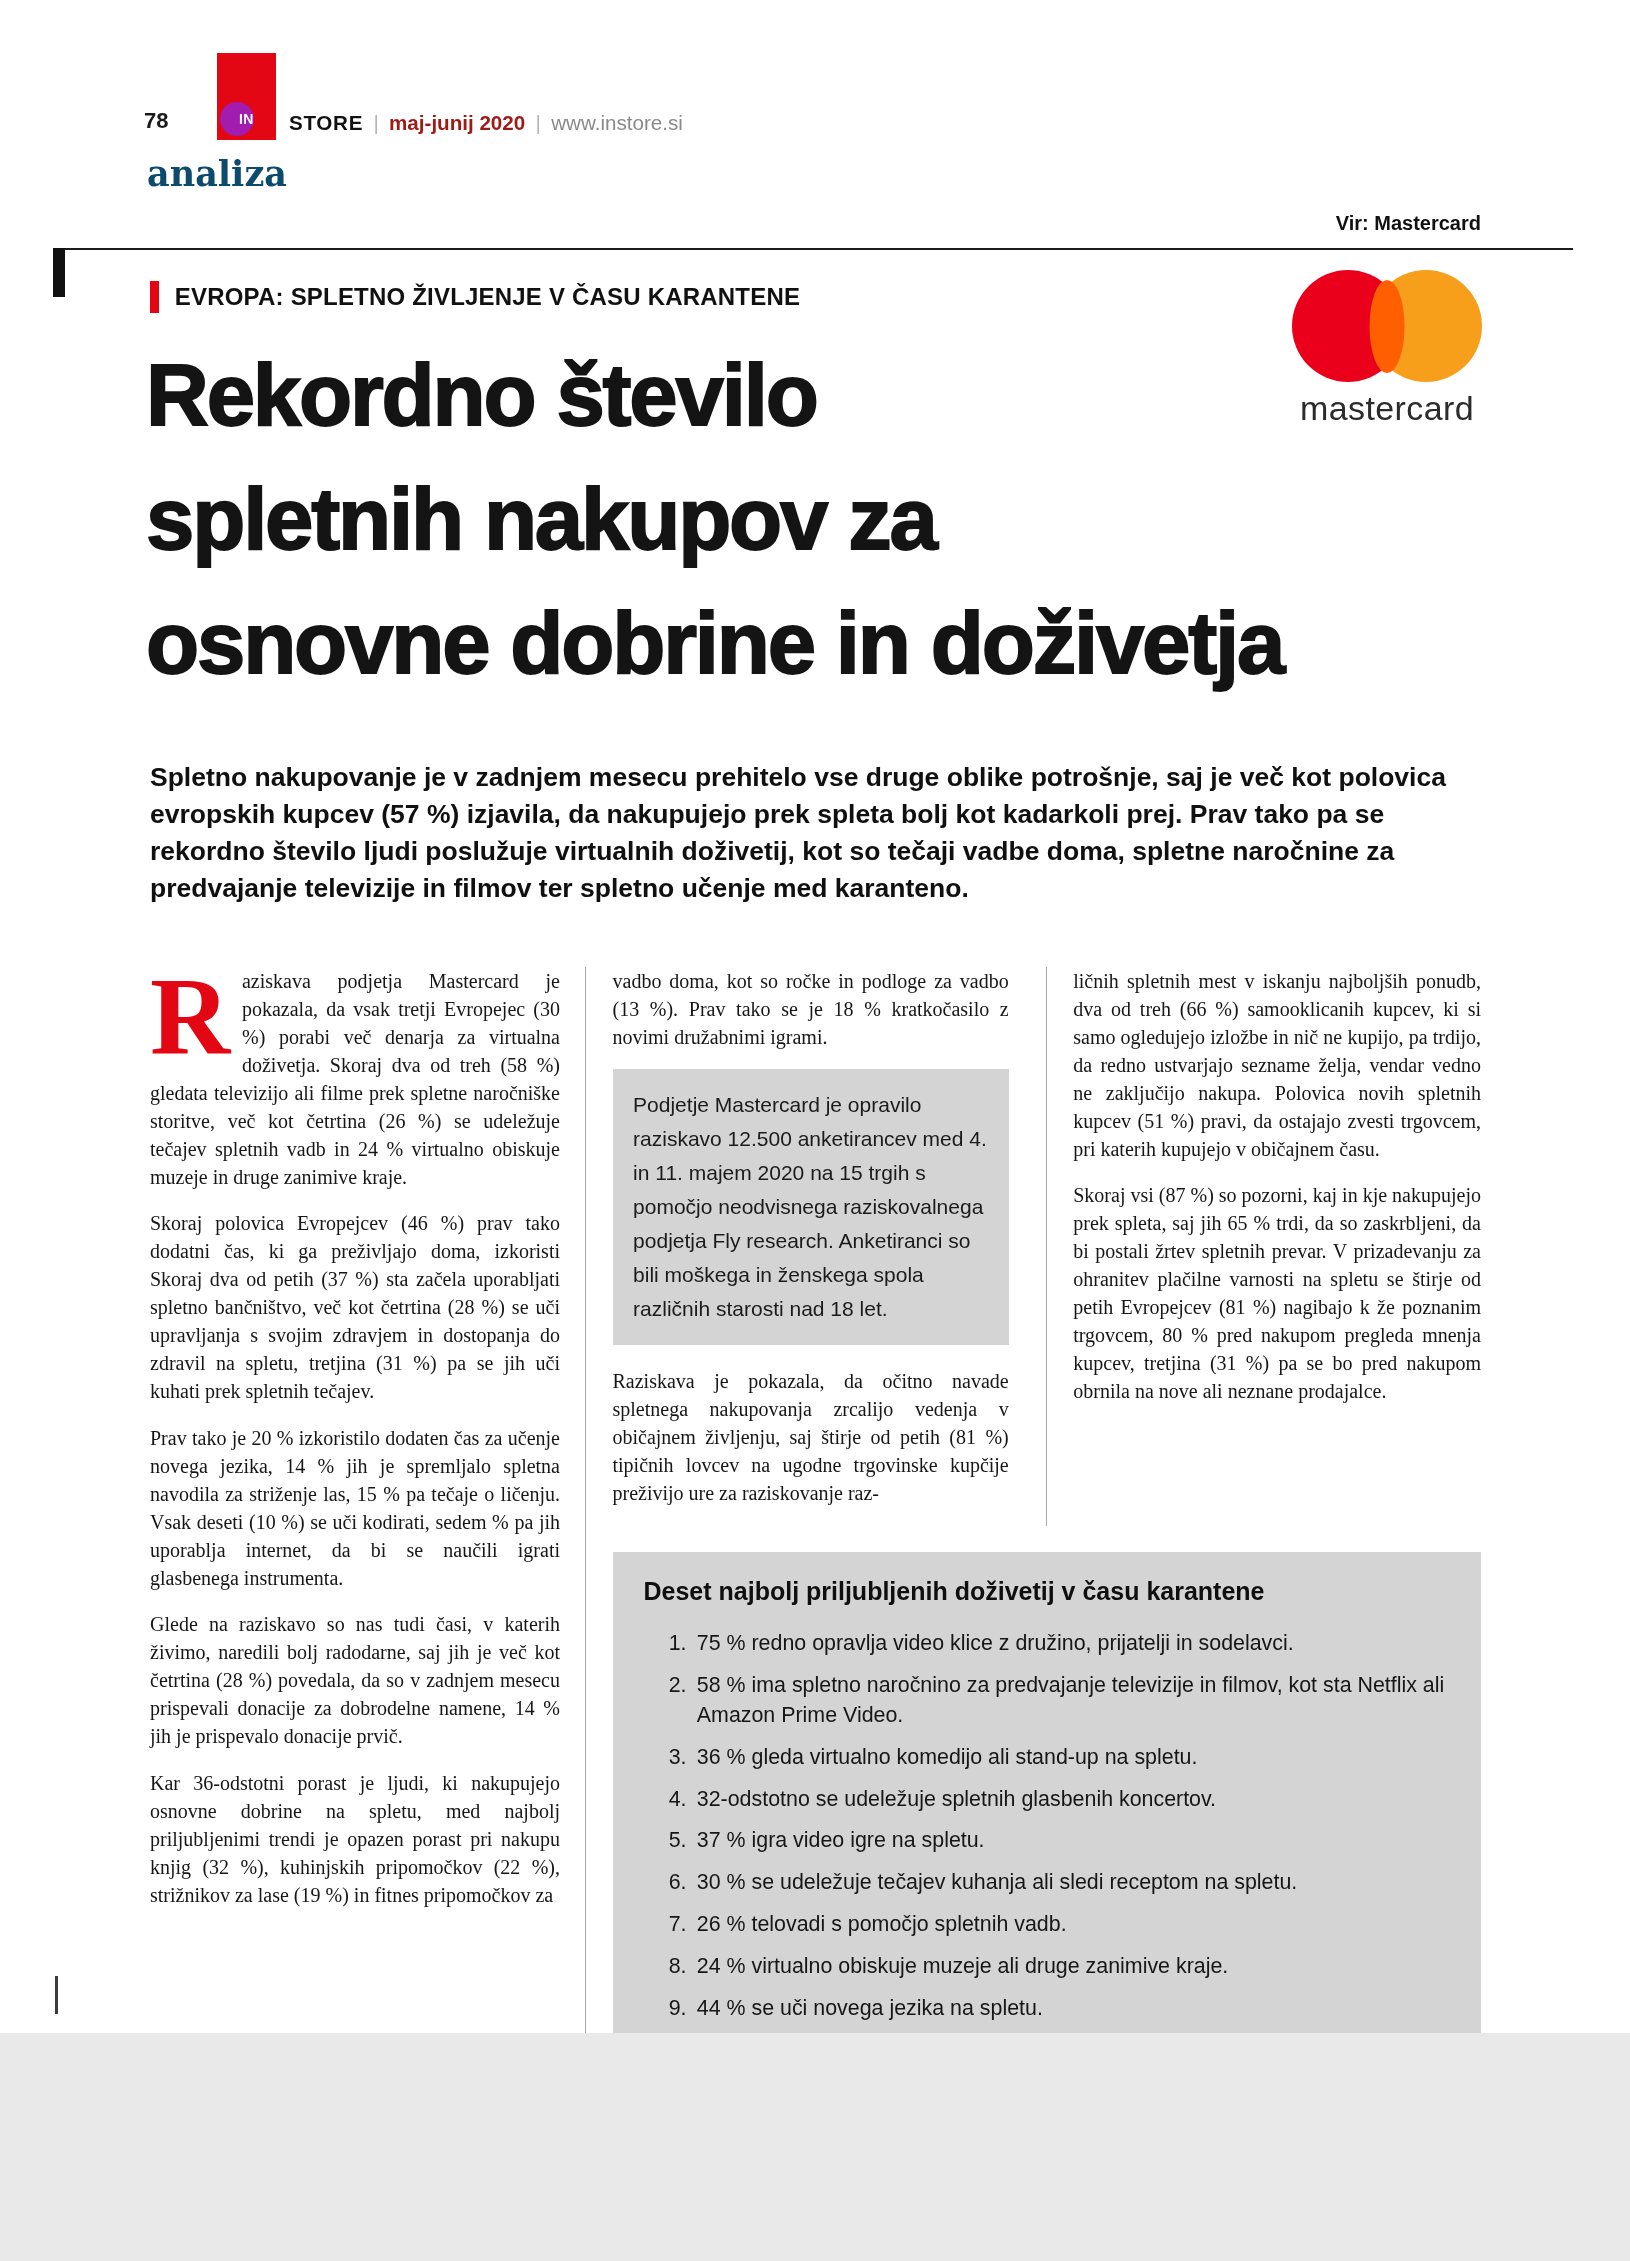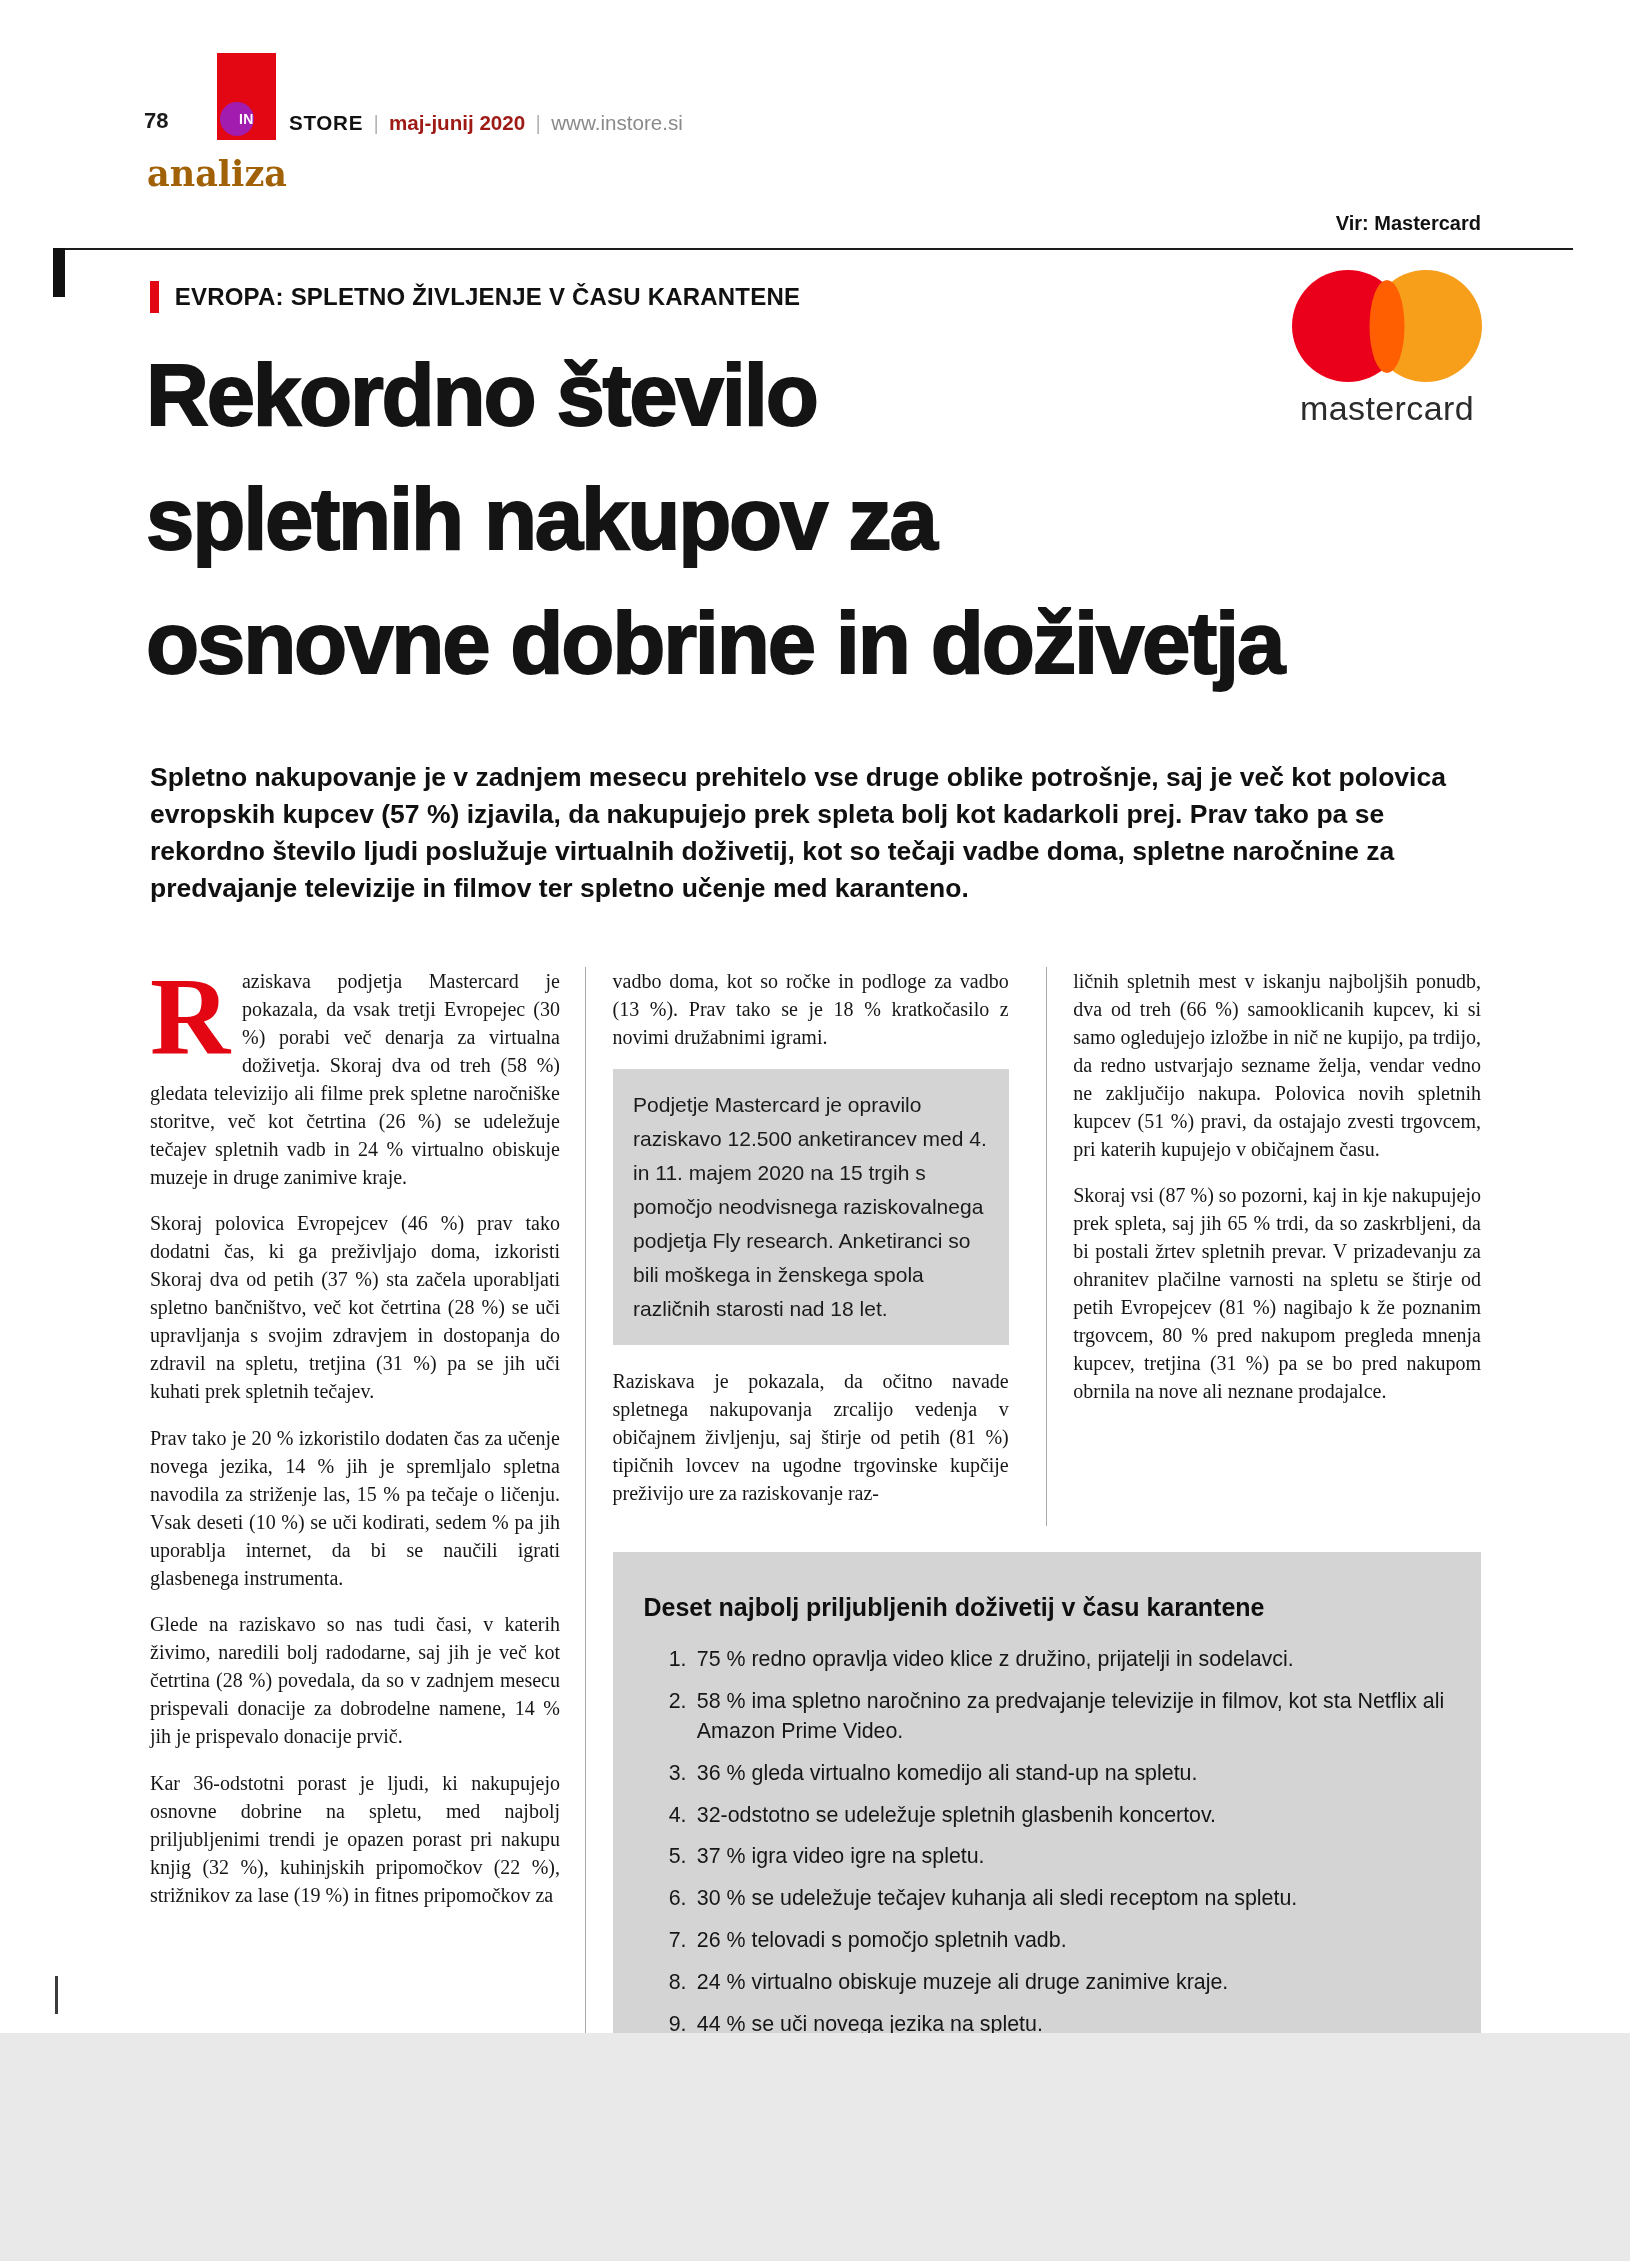--- a/index.html
+++ b/index.html
@@ -36,21 +36,21 @@
     justify-content:center;
   }
   .mh-store { font-weight:700; color:#111; letter-spacing:0.7px; }
   .mh-sep   { color:#b5b5b5; font-weight:400; }
   .mh-issue { font-weight:700; color:#9e1a15; }
   .mh-site  { color:#8a8a8a; }
 
   .section-title {
     position:absolute; left:147px; top:153px;
     font-family:"DejaVu Serif", serif;
-    font-size:35px; font-weight:700; color:#a16207;
+    font-size:35px; font-weight:700; color:#0c4a6e;
   }
   .source {
     position:absolute; right:150px; top:212px;
     font-size:20px; font-weight:700; color:#111;
   }
   .top-rule {
     position:absolute; left:53px; top:248px;
     width:1520px; height:2.2px; background:#1d1d1d;
   }
   .corner-mark {
@@ -141,21 +141,20 @@
   }
 
   
   .top10 {
     margin-top:26.5px; background:#d4d4d4;
     padding:25px 31px 31px;
   }
   .top10-title {
     font-size:25px; font-weight:700; color:#0f0f0f;
     margin-bottom:22px;
-    margin-top:16px;
   }
   .top10-list { list-style:none; }
   .top10-list li {
     display:grid; grid-template-columns:43px 1fr; column-gap:10.3px;
     font-size:21.4px; line-height:30px; color:#161616;
     margin-bottom:11.8px;
   }
   .top10-list .num { text-align:right; }
 
   .bottom-mark {

